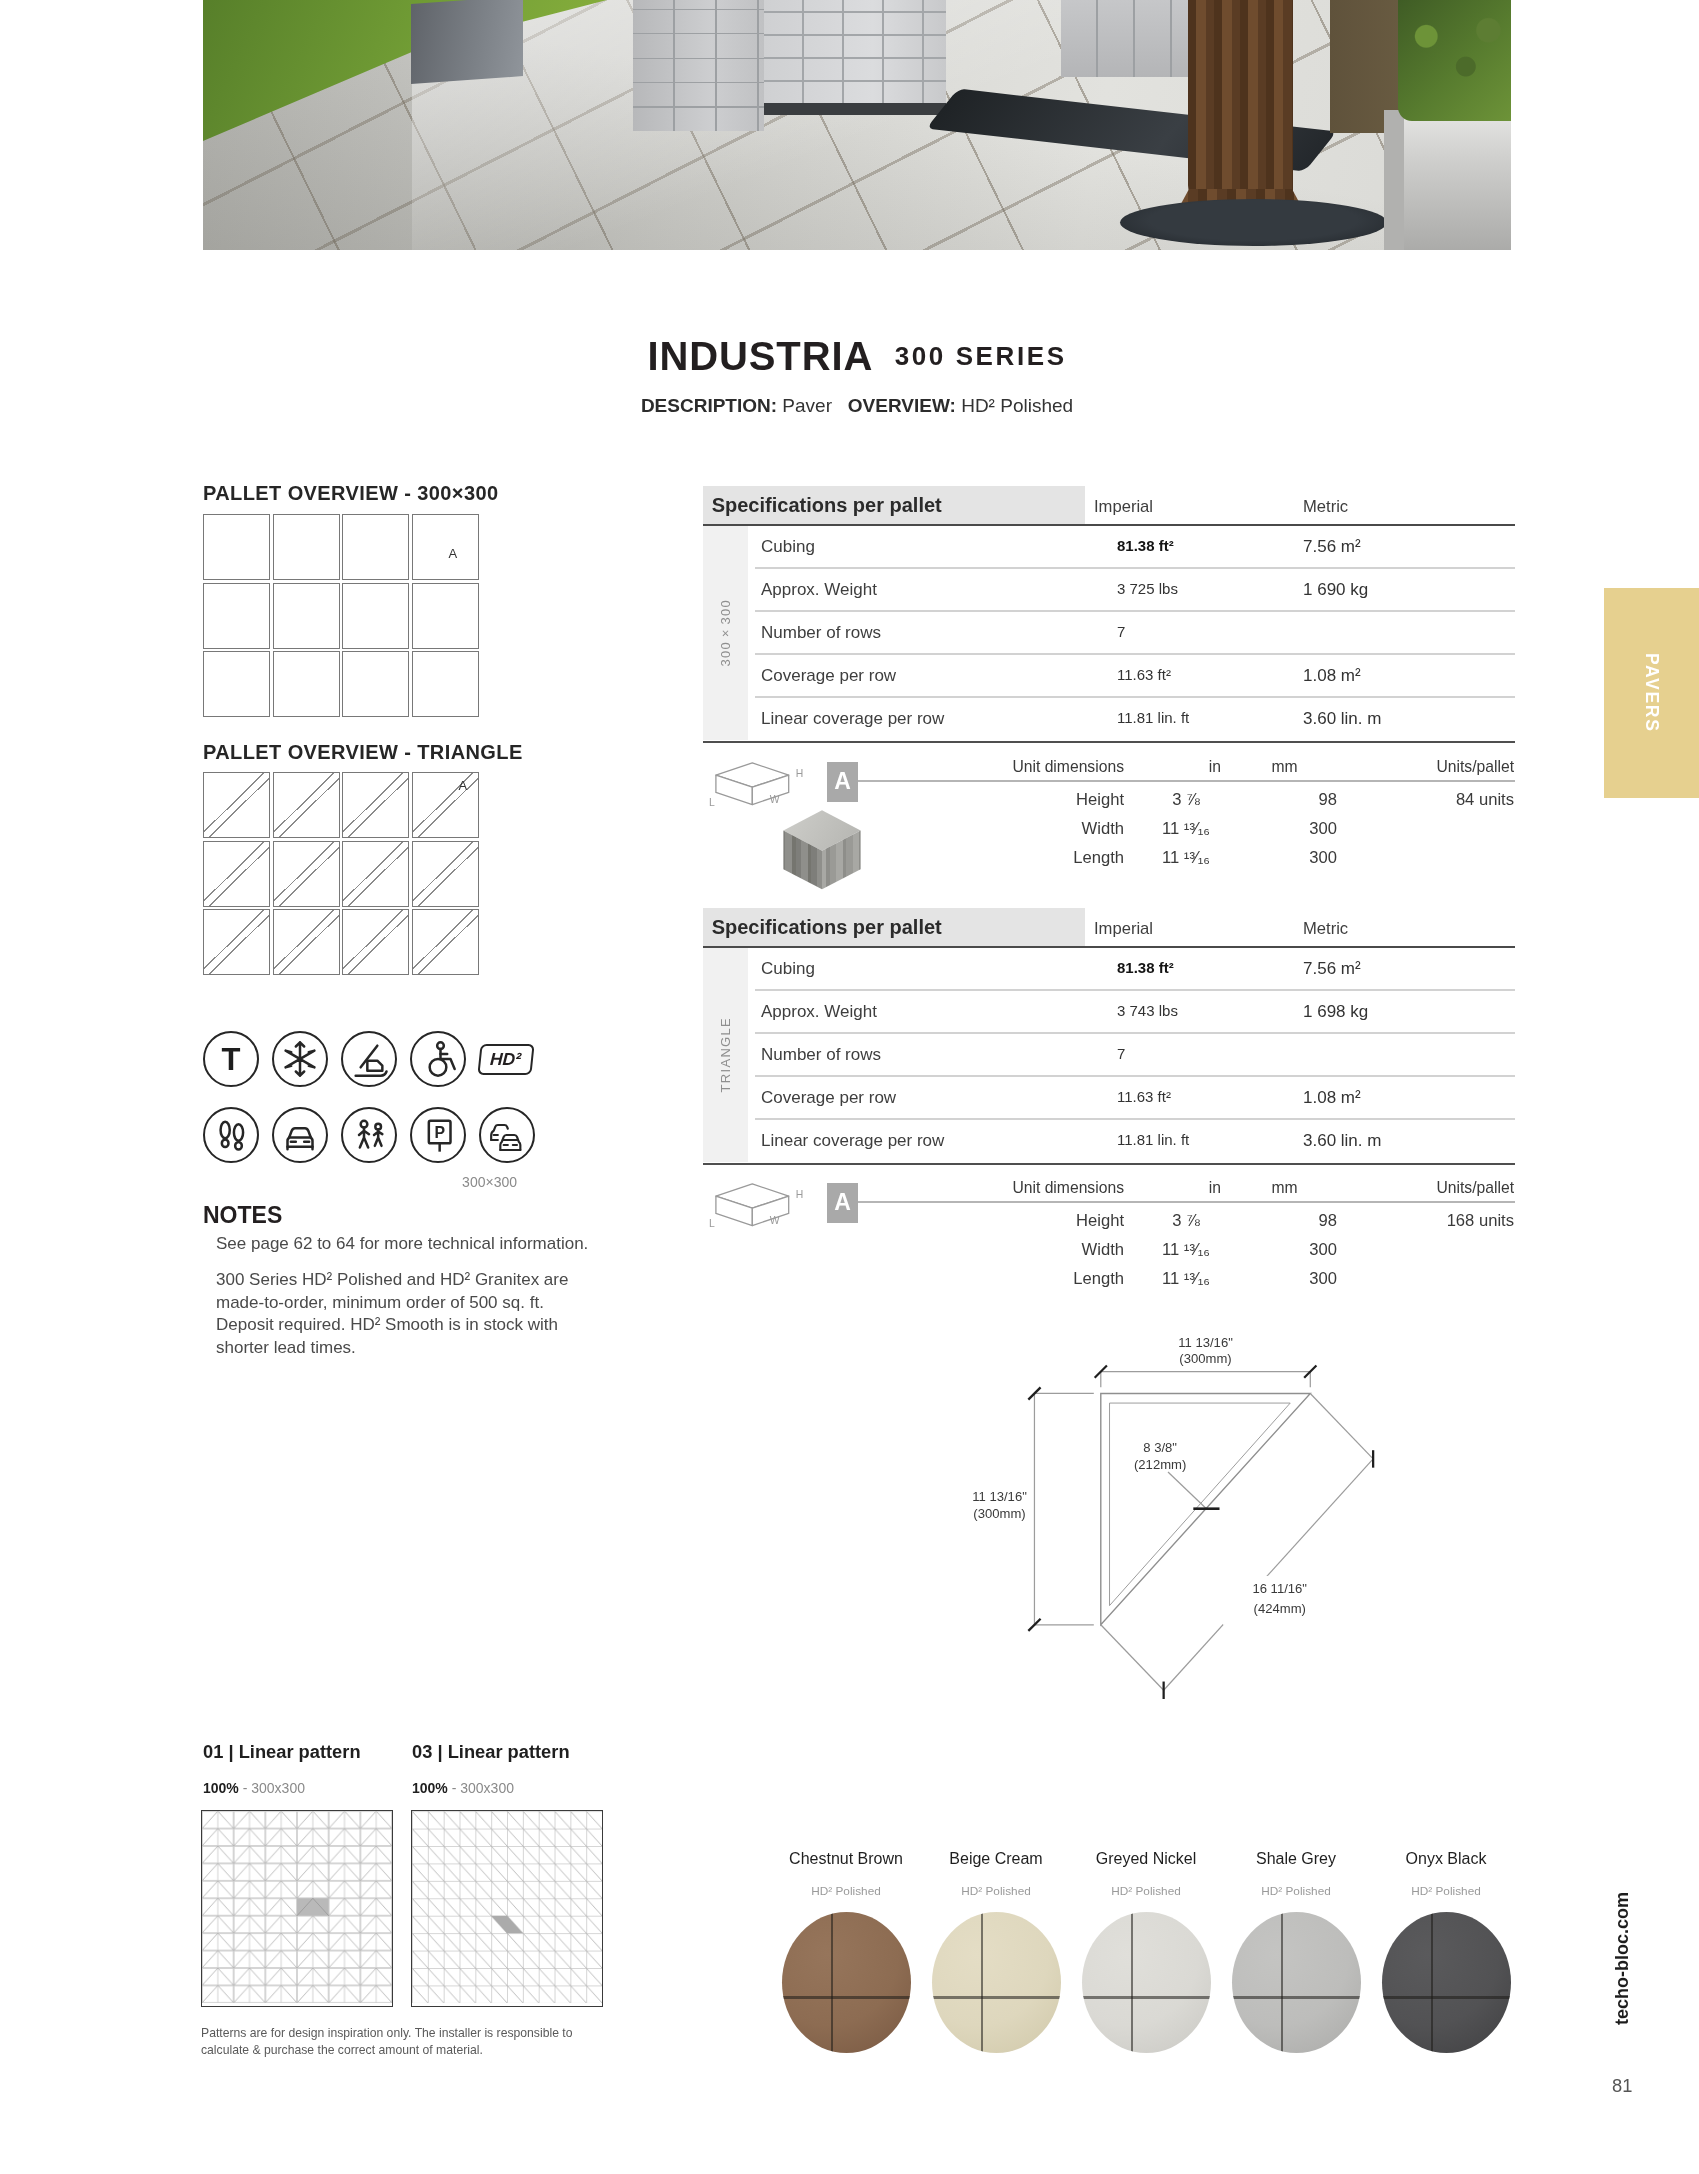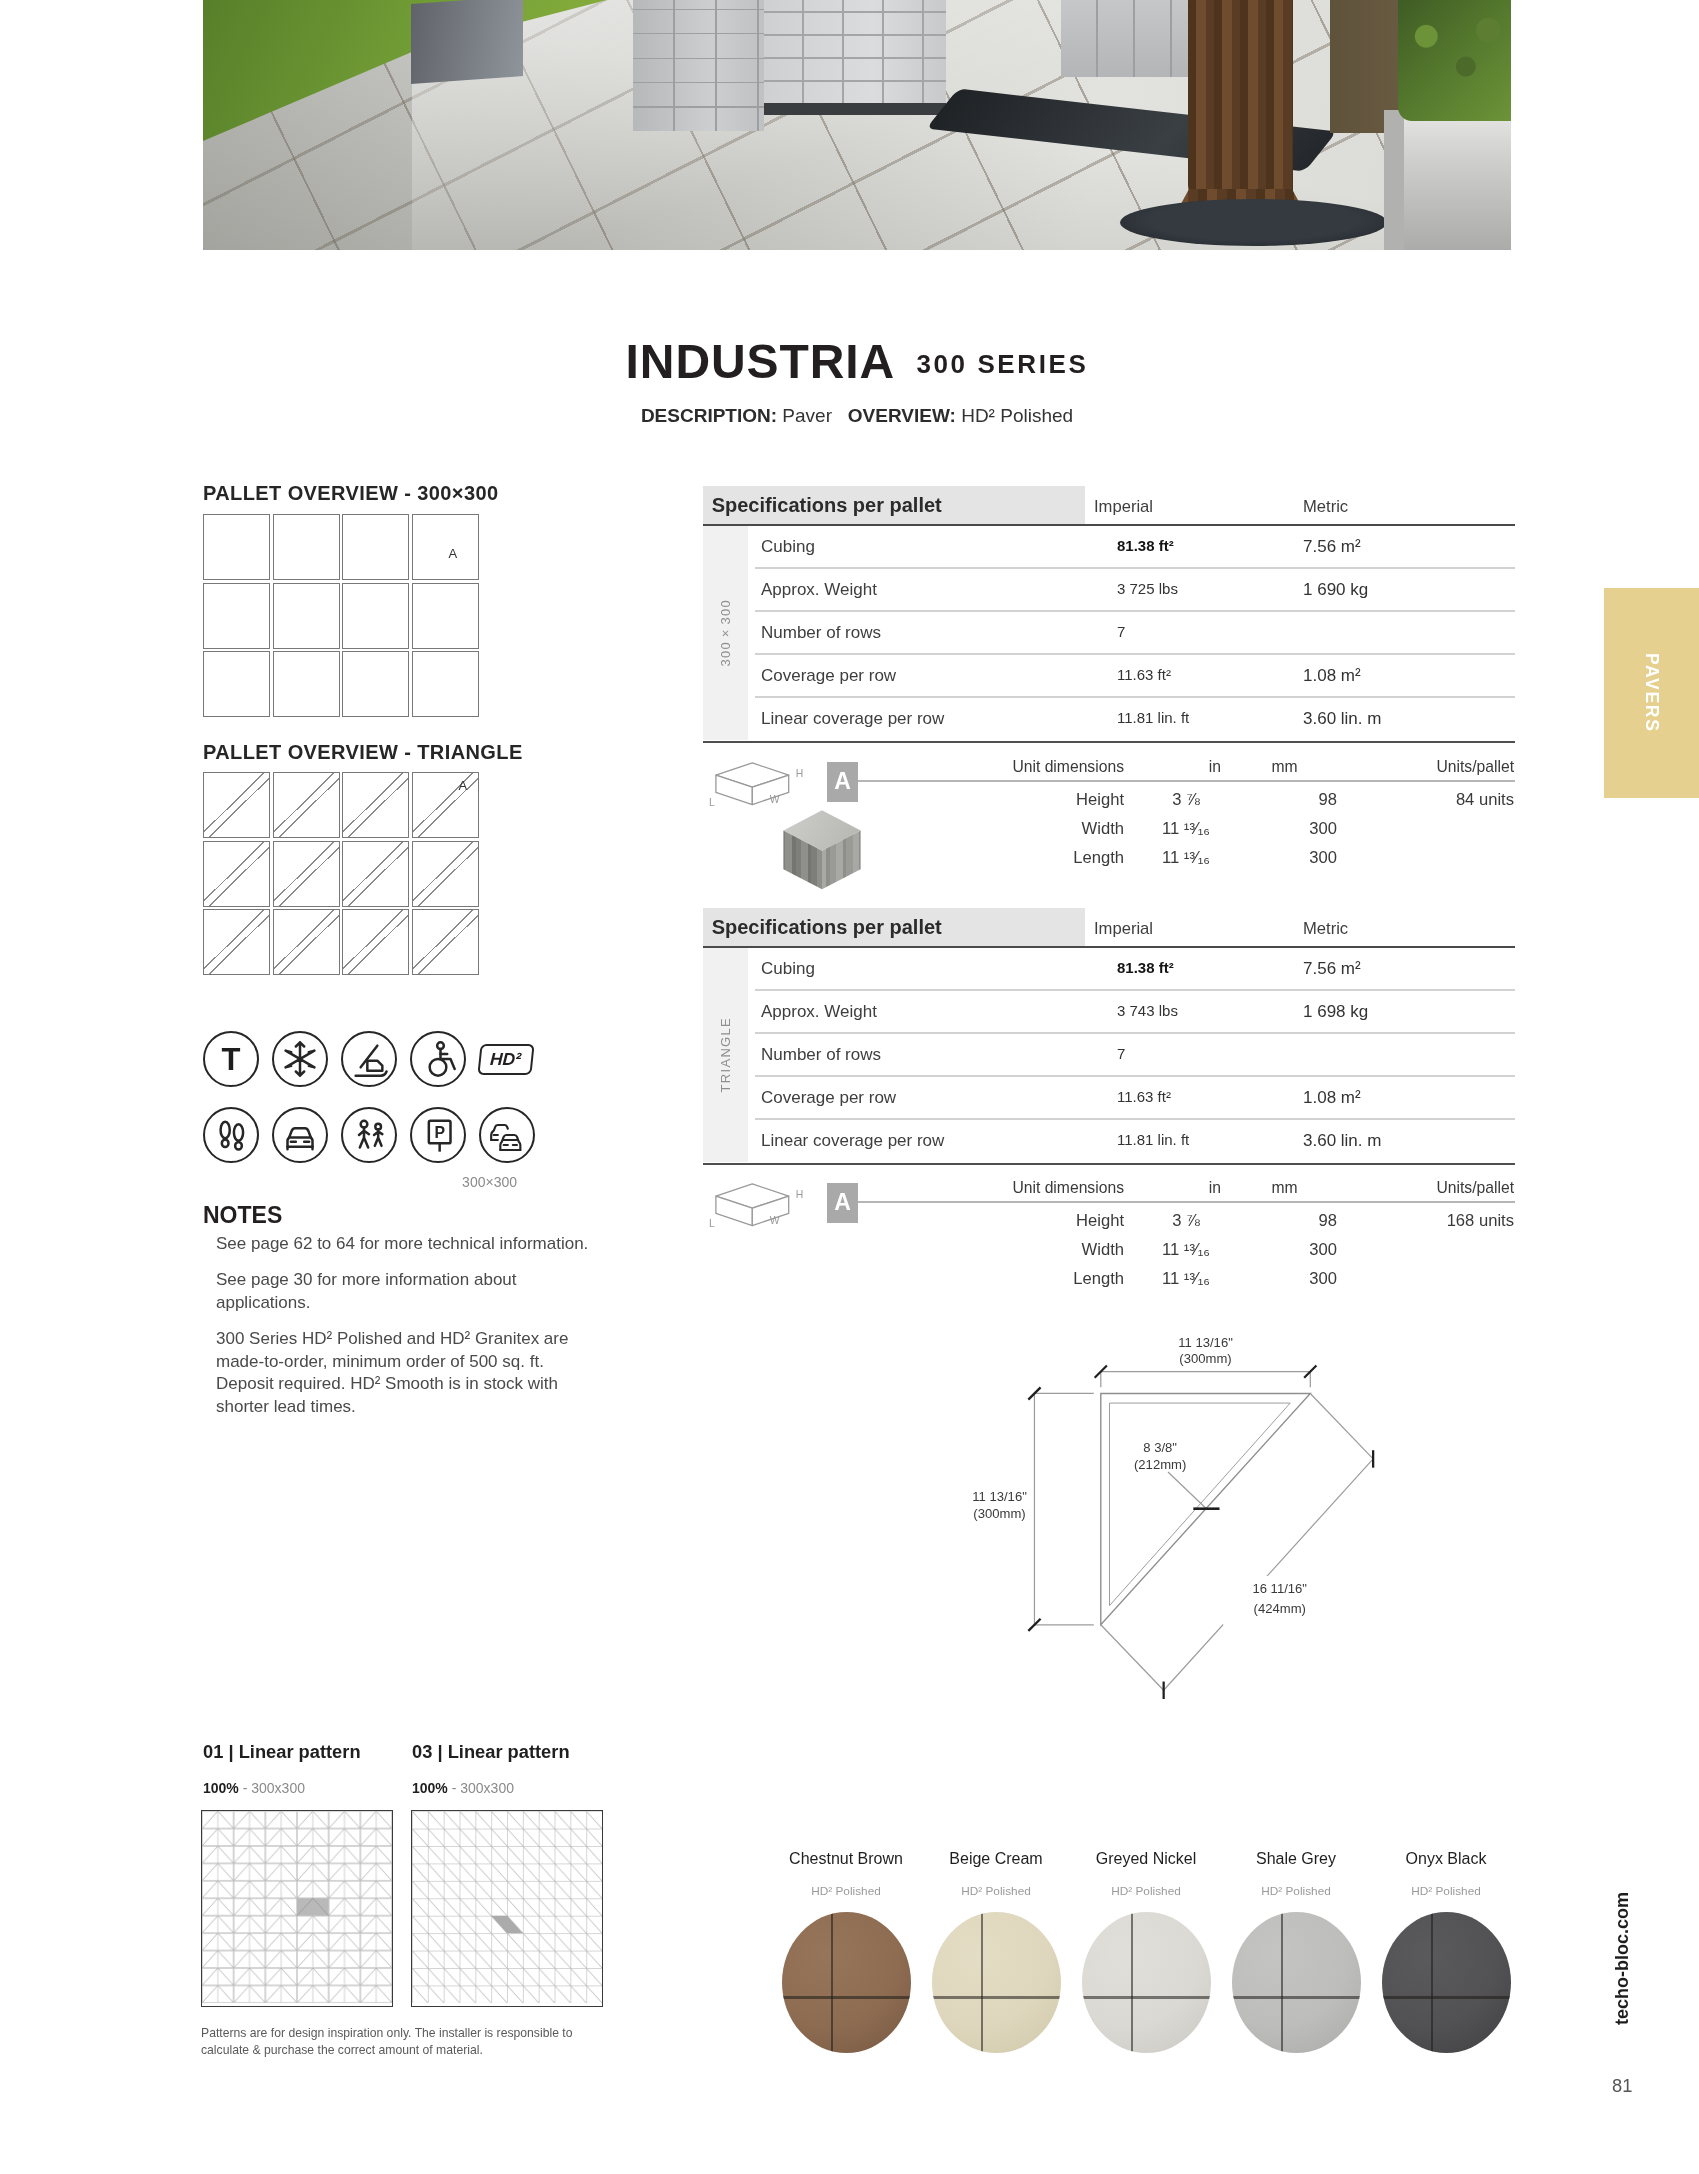--- a/index.html
+++ b/index.html
@@ -50,21 +50,21 @@
       linear-gradient(90deg,#b1b1af 0 16%,rgba(0,0,0,0) 16%),
       linear-gradient(180deg,#e6e6e4,#cfcfcd 35%,#ababa9)}
   .hero .shrub{position:absolute;left:1195px;top:0;width:113px;height:121px;border-radius:0 0 0 14px;background:
       radial-gradient(circle at 25% 30%,#6d9338 0 9%,rgba(0,0,0,0) 10%),
       radial-gradient(circle at 60% 55%,#4c6b2a 0 10%,rgba(0,0,0,0) 11%),
       radial-gradient(circle at 80% 25%,#5d7d33 0 9%,rgba(0,0,0,0) 10%),
       linear-gradient(135deg,#3f5c25,#567a2e 52%,#6d9338)}
 
   
   .titleblock{position:absolute;left:203px;top:334px;width:1308px;text-align:center}
-  .t-main{font-size:48px;font-weight:800;letter-spacing:0.9px;display:inline-block}
+  .t-main{font-size:40px;font-weight:800;letter-spacing:0.9px;display:inline-block}
   .t-series{font-size:26px;font-weight:700;letter-spacing:2.6px;display:inline-block;margin-left:17.5px;vertical-align:5.2px}
   .t-sub{margin-top:15.7px;font-size:19px;color:#2c2c2c}
   .t-sub b{font-weight:800}
   .t-sub .val{font-weight:400;color:#333}
 
   
   .sec-h{position:absolute;font-size:20px;font-weight:800;letter-spacing:0.4px;color:#262626}
   .pgrid{position:absolute;display:grid;grid-template-columns:repeat(4,67px);grid-template-rows:repeat(3,66px);gap:2.6px}
   .pcell{border:0.9px solid #787878;background:#fff;position:relative}
   .tri-cell{background-image:
@@ -305,21 +305,20 @@
         <path d="M16 42h24"></path>
           <path d="M20 36h5M31 36h5M19 30h18"></path>
       </svg>
     </div>
   </div>
   <div class="sizelab" style="left:433px;top:1174px;width:84px;text-align:right">300×300</div>
 
   <div class="notes-h" style="left:203px;top:1202px">NOTES</div>
   <div class="notes" style="left:216px;top:1233px">
     <p>See page 62 to 64 for more technical information.</p>
-    <p>See page 30 for more information about applications.</p>
     <p>300 Series HD² Polished and HD² Granitex are made-to-order, minimum order of 500 sq. ft. Deposit required. HD² Smooth is in stock with shorter lead times.</p>
   </div>
 
   <div class="spec" style="left:703px;top:486px">
     <div class="band"></div>
     <div class="t">Specifications per pallet</div>
     <div class="ci">Imperial</div>
     <div class="cm">Metric</div>
     <div class="rule"></div>
     <div class="side">

